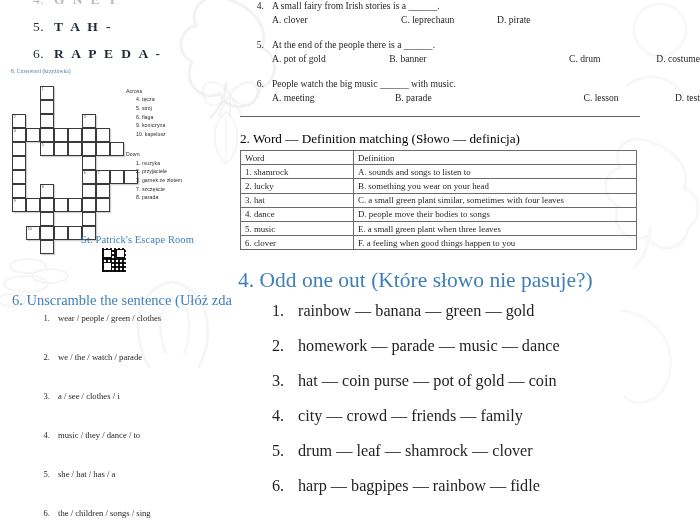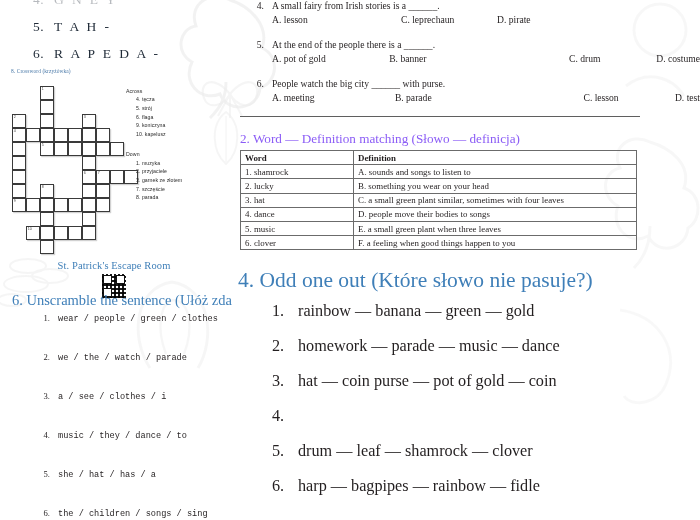--- a/index.html
+++ b/index.html
@@ -19,21 +19,21 @@
   .left-col{position:absolute;left:0;top:0;width:232px;height:520px;}
 
   .scramble-top{position:absolute;left:0;top:-8px;width:232px;}
   .scramble-top .s-row{
     display:flex;align-items:baseline;
     font-family:"Liberation Serif", serif;
     font-size:13.5px;color:#1f2a37;letter-spacing:.5px;
     margin:0 0 11px 0;
   }
   .scramble-top .s-num{width:44px;text-align:right;padding-right:10px;font-weight:400;}
-  .scramble-top .s-txt{letter-spacing:2.4px;font-weight:400;}
+  .scramble-top .s-txt{letter-spacing:2.4px;font-weight:700;}
   .s-row.cut{opacity:.32;}
 
   .cw-title{
     position:absolute;left:11px;top:68px;
     font-size:5.4px;color:#4a79a8;font-family:"Liberation Serif", serif;
     letter-spacing:.1px;white-space:nowrap;
   }
 
   .cw-wrap{position:absolute;left:12px;top:86px;width:125px;height:165px;}
   .cw-grid{position:relative;width:100%;height:100%;}
@@ -54,21 +54,21 @@
     font-size:5.2px;color:#2b2b2b;font-family:"Liberation Sans", sans-serif;
     font-weight:400;margin:0 0 2.4px 0;letter-spacing:.1px;
   }
   .cw-clues .cl{
     font-size:5.2px;color:#2b2b2b;font-family:"Liberation Sans", sans-serif;
     margin:0 0 2.6px 10px;letter-spacing:.05px;white-space:nowrap;
   }
   .cw-clues .gap{height:12px;}
 
   .escape{
-    position:absolute;left:34px;top:260px;width:160px;text-align:center;
+    position:absolute;left:34px;top:234px;width:160px;text-align:right;
   }
   .escape .etitle{
     font-size:10.5px;color:#3f7fb8;font-family:"Liberation Serif", serif;
     letter-spacing:.1px;white-space:nowrap;
   }
   .qr{
     margin:3px auto 0;width:24px;height:24px;
     background:
       repeating-linear-gradient(90deg,#1a1a1a 0 2px,#fff 2px 4px),
       repeating-linear-gradient(0deg,#1a1a1a 0 2px,#fff 2px 4px);
@@ -87,21 +87,21 @@
     position:absolute;left:12px;top:292px;
     font-size:14.5px;color:#3f7fb8;font-family:"Liberation Serif", serif;
     white-space:nowrap;
   }
   .unscr-list{position:absolute;left:30px;top:313px;width:210px;}
   .unscr-list .u-row{
     display:flex;align-items:baseline;
     font-size:8.6px;color:#231f20;height:39px;
   }
   .unscr-list .u-num{width:20px;text-align:right;padding-right:8px;}
-  .unscr-list .u-txt{white-space:nowrap;font-family:Liberation Mono, monospace;}
+  .unscr-list .u-txt{white-space:nowrap;}
 
   
   .right-col{position:absolute;left:240px;top:0;width:460px;height:520px;}
 
   .mc-block{position:absolute;left:0;top:0;width:460px;}
   .mc-q{margin:0 0 0 0;}
   .mc-q .qline{display:flex;align-items:baseline;font-size:9.6px;color:#231f20;}
   .mc-q .qnum{width:24px;text-align:right;padding-right:8px;}
   .mc-q .qtxt{white-space:nowrap;}
   .mc-opts{display:flex;margin:3px 0 0 32px;font-size:9.6px;color:#231f20;}
@@ -112,31 +112,31 @@
 
   .q-gap{height:14px;}
 
   .rule{
     position:absolute;left:0;top:116px;width:400px;height:0;
     border-top:1.6px solid #5f5f5f;
   }
 
   .sec2-head{
     position:absolute;left:0;top:131px;
-    font-size:13.2px;color:#8b5cf6;font-family:"Liberation Serif", serif;
+    font-size:13.2px;color:#000000;font-family:"Liberation Serif", serif;
     white-space:nowrap;
   }
   table.match{
     position:absolute;left:0;top:150px;width:397px;
     border-collapse:collapse;font-size:8.9px;color:#231f20;
   }
   table.match td,table.match th{
     border:1px solid #6b6b6b;padding:1.6px 4px;text-align:left;font-weight:400;
   }
-  table.match tr.hdr td{font-weight:700;}
+  table.match tr.hdr td{font-weight:400;}
   table.match td.c1{width:104px;}
 
   .sec4-head{
     position:absolute;left:-2px;top:268px;
     font-size:21.5px;color:#3f7fb8;font-family:"Liberation Serif", serif;
     white-space:nowrap;
   }
   .odd-list{position:absolute;left:32px;top:302px;width:430px;}
   .odd-list .o-row{
     display:flex;align-items:baseline;
@@ -357,21 +357,21 @@
   <div class="right-col">
 
     <div class="mc-block">
 
       <div class="mc-q">
         <div class="qline">
           <span class="qnum">4.</span>
           <span class="qtxt">A small fairy from Irish stories is a ______.</span>
         </div>
         <div class="mc-opts">
-          <span class="opt o1">A. lesson</span>
+          <span class="opt o1">A. clover</span>
           <span class="opt o3">C. leprechaun</span>
           <span class="opt">D. pirate</span>
         </div>
       </div>
 
       <div class="q-gap"></div>
 
       <div class="mc-q">
         <div class="qline">
           <span class="qnum">5.</span>
@@ -383,21 +383,21 @@
           <span class="opt o3">C. drum</span>
           <span class="opt">D. costume</span>
         </div>
       </div>
 
       <div class="q-gap"></div>
 
       <div class="mc-q">
         <div class="qline">
           <span class="qnum">6.</span>
-          <span class="qtxt">People watch the big city ______ with purse.</span>
+          <span class="qtxt">People watch the big music ______ with music.</span>
         </div>
         <div class="mc-opts">
           <span class="opt o1">A. meeting</span>
           <span class="opt o2">B. parade</span>
           <span class="opt o3">C. lesson</span>
           <span class="opt">D. test</span>
         </div>
       </div>
     </div>
 
@@ -448,20 +448,21 @@
       <div class="o-row">
         <span class="o-num">2.</span>
         <span class="o-txt">homework — parade — music — dance</span>
       </div>
       <div class="o-row">
         <span class="o-num">3.</span>
         <span class="o-txt">hat — coin purse — pot of gold — coin</span>
       </div>
       <div class="o-row">
         <span class="o-num">4.</span>
+        <span class="o-txt">city — crowd — friends — family</span>
       </div>
       <div class="o-row">
         <span class="o-num">5.</span>
         <span class="o-txt">drum — leaf — shamrock — clover</span>
       </div>
       <div class="o-row">
         <span class="o-num">6.</span>
         <span class="o-txt">harp — bagpipes — rainbow — fidle</span>
       </div>
     </div>

